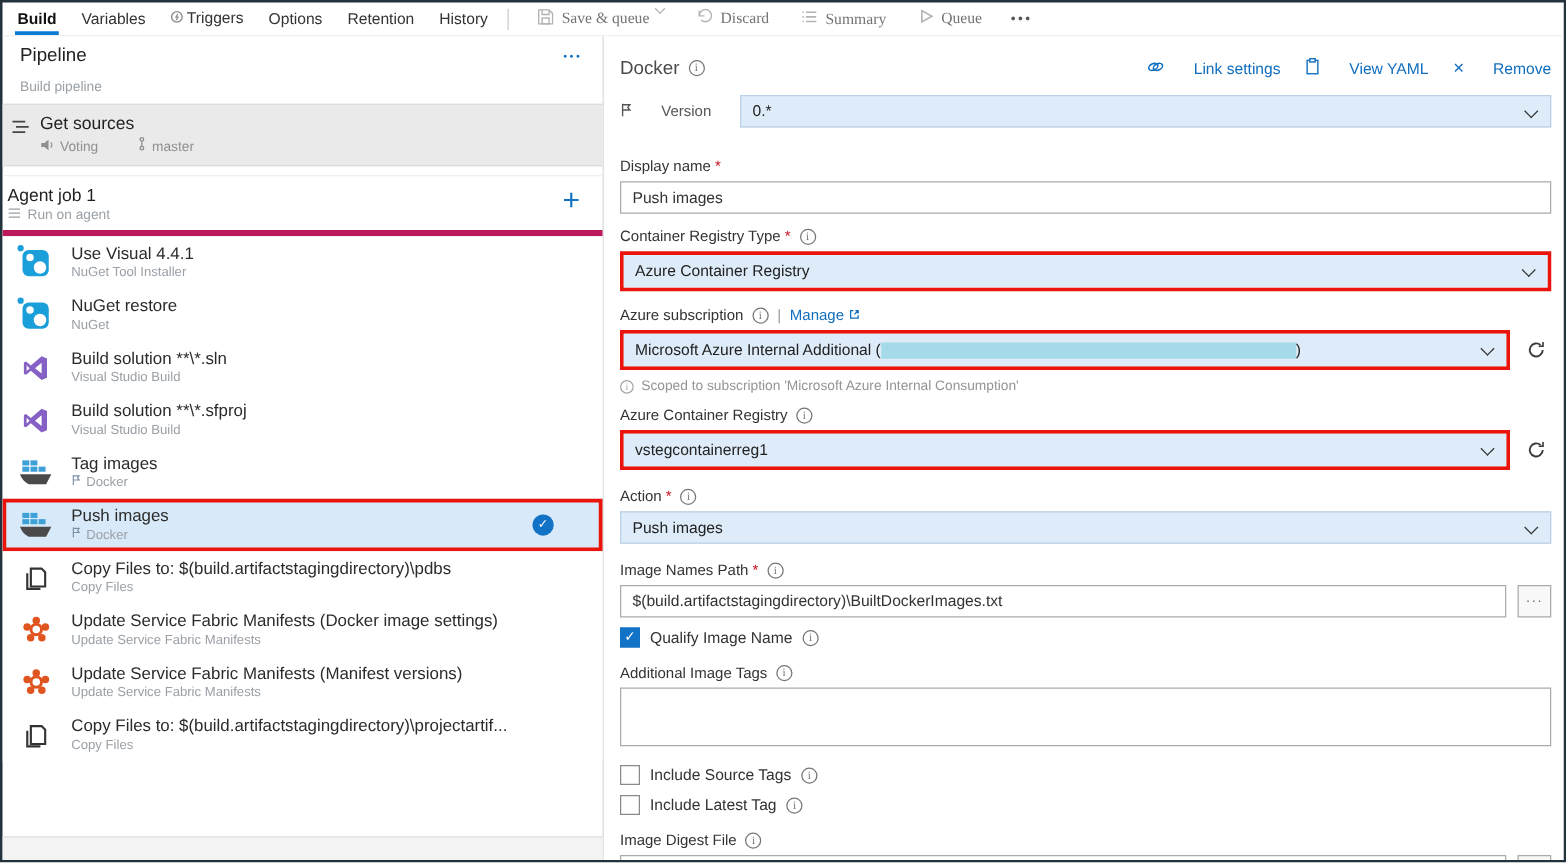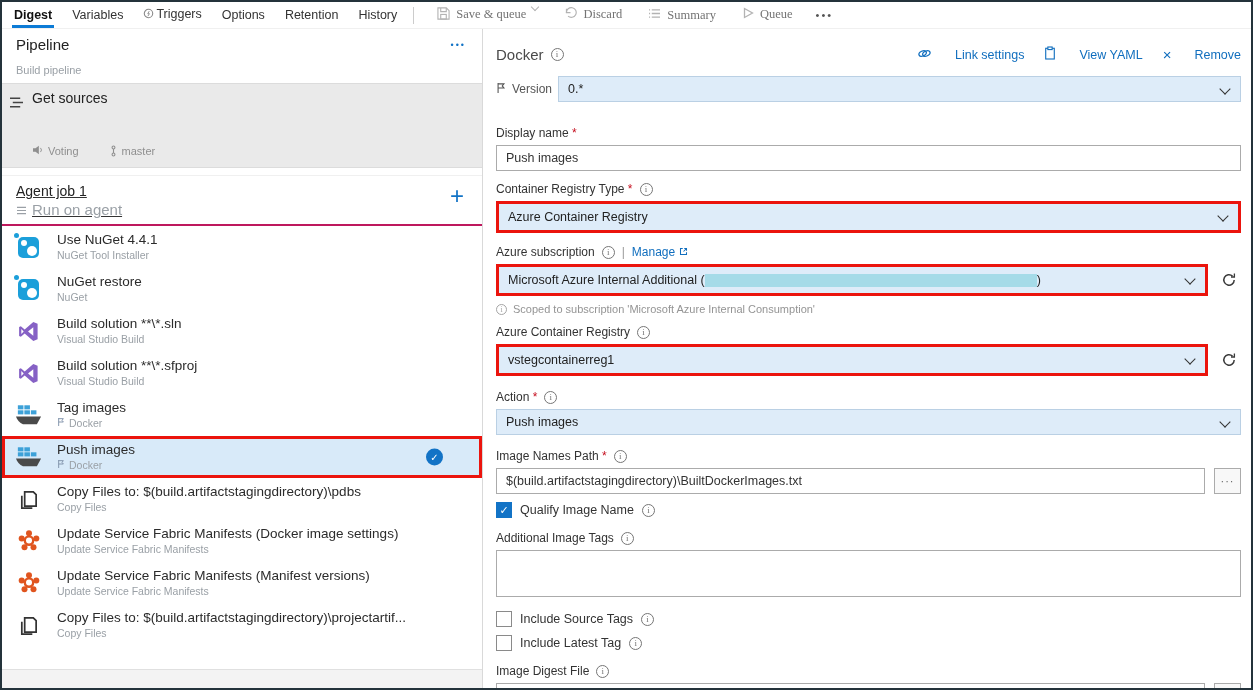--- a/index.html
+++ b/index.html
@@ -30,25 +30,25 @@
   .pip-head { padding:7px 14px 7px; position:relative; }
   .pip-title { font-size:15px; color:#222; }
   .pip-sub { font-size:11px; color:#9aa0a6; margin-top:11px; }
   .pip-more { position:absolute; right:16px; top:11px; color:#1273c6; font-size:9px; letter-spacing:2px; cursor:pointer; }
 
   .getsources { background:#eaeaea; border-top:1px solid #dcdcdc; border-bottom:1px solid #dcdcdc;
                 padding:6px 14px 8px 30px; position:relative; }
   .gs-icon { position:absolute; left:7px; top:11px; }
   .gs-title { font-size:14px; color:#222; }
   .gs-badges { display:flex; gap:30px; margin-top:3px; font-size:11px; color:#8f8f8f; }
-  .badge { display:flex; align-items:flex-start; gap:4px;margin-top:36px; }
-
-  .agentjob { padding:7px 14px 6px; margin-top:7px; border-top:1px solid #f0f0f0; border-bottom:2px solid #be185d; position:relative;text-decoration:underline; }
+  .badge { display:flex; align-items:flex-end; gap:4px; }
+
+  .agentjob { padding:7px 4px 6px; margin-top:7px; border-top:1px solid #f0f0f0; border-bottom:5px solid #be185d; position:relative; }
   .aj-title { font-size:14px; color:#222; }
-  .aj-sub { font-size:15px; color:#9aa0a6; display:flex; align-items:center; gap:5px; margin-top:2px; }
+  .aj-sub { font-size:11px; color:#9aa0a6; display:flex; align-items:center; gap:5px; margin-top:2px; }
   .aj-plus { position:absolute; right:18px; top:8px; font-size:24px; font-weight:300; color:#1273c6; line-height:1; cursor:pointer; }
 
   .tasklist { flex:1; }
   .task { height:42px; display:flex; align-items:center; padding:0 10px 0 13px; position:relative; cursor:pointer; background:#fff; }
   .ticon { width:27px; height:26px; flex:0 0 27px; margin-right:15px; display:flex; align-items:center; justify-content:center; position:relative; }
   .t-text { min-width:0; }
   .t-title { font-size:13.5px; color:#2b2b2b; line-height:1.1; white-space:nowrap; }
   .t-sub { font-size:10.5px; color:#9aa0a6; display:flex; align-items:center; gap:4px; margin-top:1px; }
   .task.selected { background:#d8eaf9; border:3px solid #eb140d; padding-left:10px; }
   .sel-check { position:absolute; right:36px; top:50%; transform:translateY(-50%); width:17px; height:17px;
@@ -70,21 +70,21 @@
   .panel-head { display:flex; align-items:center; }
   .panel-title { font-size:15px; color:#4a4a4a; margin-right:7px; }
   .head-actions { margin-left:auto; display:flex; align-items:center; gap:20px; font-size:12.5px; color:#106ebe; }
   .head-link { display:flex; align-items:center; gap:23px; cursor:pointer; white-space:nowrap; }
   .x-glyph { font-size:15px; line-height:1; }
 
   .info { width:13px; height:13px; flex:0 0 13px; border:1px solid #767676; border-radius:50%; color:#767676;
           font-size:9px; line-height:11px; text-align:center; display:inline-block; font-family:"Liberation Serif",serif; }
   .req::after { content:" *"; color:#c50f1f; }
 
-  .version-row { margin-top:13px; display:flex; align-items:center; gap:6px; font-size:12px; color:#555;justify-content:space-between; }
+  .version-row { margin-top:13px; display:flex; align-items:center; gap:23px; font-size:12px; color:#555;justify-content:space-between; }
   .version-dd { width:102px; }
 
   .field { margin-top:13px; }
   .label-row { display:flex; align-items:center; gap:7px; font-size:12px; color:#333; margin-bottom:5px; }
   .pipe { color:#999; }
   .mlink { color:#106ebe; display:flex; align-items:center; gap:4px; cursor:pointer; }
 
   .text-input { width:100%; height:26px; border:1px solid #ababab; padding:0 9px; font-size:12.5px; color:#333;
                 font-family:"Liberation Sans",sans-serif; background:#fff; }
   .dd { height:26px; background:#deecf9; border:1px solid #bad0e4; display:flex; align-items:center;
@@ -106,21 +106,21 @@
   .cb.checked { background:#1273c6; border-color:#1273c6; color:#fff; font-size:11px; line-height:15px; text-align:center; }
   textarea.ta { width:100%; height:47px; border:1px solid #ababab; resize:none; font-family:"Liberation Sans",sans-serif;
                 font-size:12.5px; padding:5px 9px; }
 </style>
 </head>
 <body>
 
 <div class="app">
 
   <div class="topbar">
-    <div class="tab active">Digest</div>
+    <div class="tab active">Build</div>
     <div class="tab">Variables</div>
     <div class="tab"><span class="ticn"><svg width="11" height="11" viewBox="0 0 12 12" fill="none" stroke="#8a8a8a" stroke-width="1.2">
             <circle cx="6" cy="6" r="4.6"></circle>
             <path d="M6.8 3.4 L5.2 6.2 H7 L5.4 8.8" stroke-width="1"></path>
           </svg></span><span>Triggers</span></div>
     <div class="tab">Options</div>
     <div class="tab">Retention</div>
     <div class="tab">History</div>
     <div class="tb-sep"></div>
     <div class="tb-action">
@@ -203,21 +203,21 @@
 
         <div class="task">
           <span class="ticon">
               <span class="ic-nuget">
                 <span class="nd"></span>
                 <span class="c1"></span>
                 <span class="c2"></span>
               </span>
             </span>
           <div class="t-text">
-              <div class="t-title">Use NuGet 4.4.1</div>
+              <div class="t-title">Use Visual 4.4.1</div>
               <div class="t-sub">
                 <span>NuGet Tool Installer</span>
               </div>
             </div>
         </div>
 
         <div class="task">
           <span class="ticon">
               <span class="ic-nuget">
                 <span class="nd"></span>

